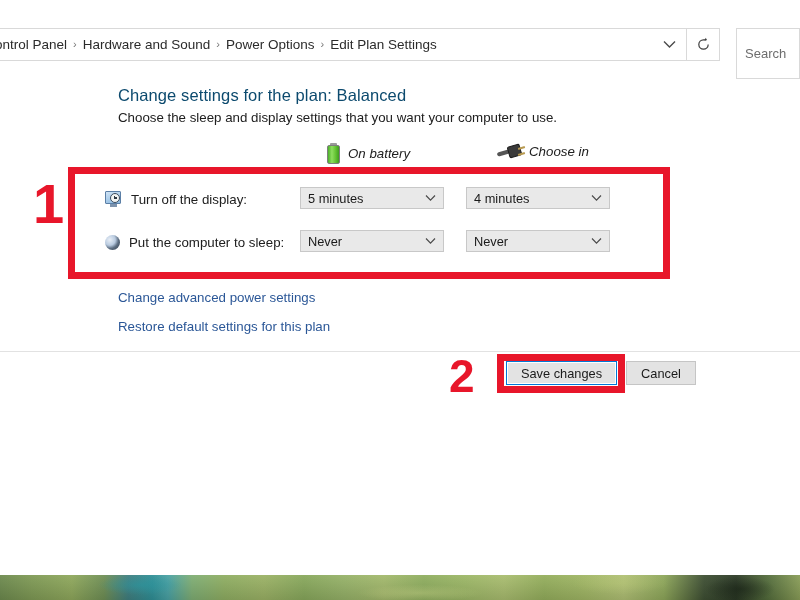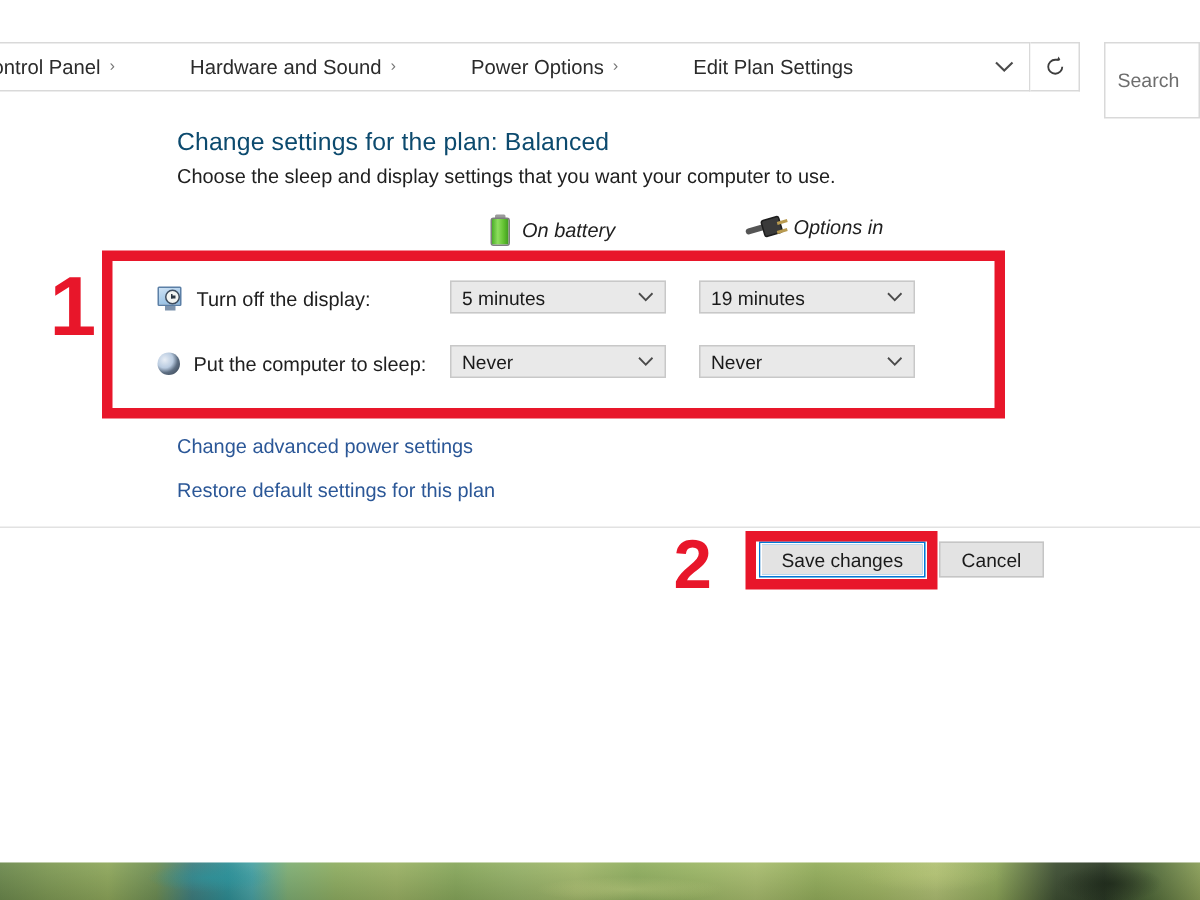--- a/index.html
+++ b/index.html
@@ -47,21 +47,20 @@
     padding-left: 0px;
     white-space: nowrap;
     overflow: hidden;
     min-width: 0;
   }
   .crumb {
     font-size: 13.5px;
     color: #2b2b2b;
     padding: 2px 5px;
     line-height: 17px;
-    margin-left: 44px;
   }
   .crumb:first-child { margin-left: -10px; }
   .sep {
     color: #767676;
     font-size: 11px;
     padding: 0 1px;
     line-height: 17px;
   }
   .crumb-chevron {
     flex: 0 0 auto;
@@ -429,21 +428,21 @@
     <span>On battery</span>
   </div>
 
   <div class="colhead plugged">
     <span class="icon-plug">
       <span class="cord"></span>
         <span class="head"></span>
       <span class="pin1"></span>
         <span class="pin2"></span>
     </span>
-    <span>Options in</span>
+    <span>Choose in</span>
   </div>
 
   <div class="setting-row r1">
     <span class="icon-monitor">
       <span class="scr"></span>
         <span class="stand"></span>
       <span class="clock"></span>
         <span class="hand-h"></span>
         <span class="hand-m"></span>
     </span>
@@ -453,21 +452,21 @@
   <div class="combo c-bat row1">
     <span>5 minutes</span>
     <span class="arrow">
       <svg width="11" height="7" viewBox="0 0 11 7">
         <path d="M1 1 L5.5 5.6 L10 1" fill="none" stroke="#4b4b4b" stroke-width="1.2"></path>
       </svg>
     </span>
   </div>
 
   <div class="combo c-plg row1">
-    <span>19 minutes</span>
+    <span>4 minutes</span>
     <span class="arrow">
       <svg width="11" height="7" viewBox="0 0 11 7">
         <path d="M1 1 L5.5 5.6 L10 1" fill="none" stroke="#4b4b4b" stroke-width="1.2"></path>
       </svg>
     </span>
   </div>
 
   <div class="setting-row r2">
     <span class="icon-moon">
       <span class="sphere"></span>

